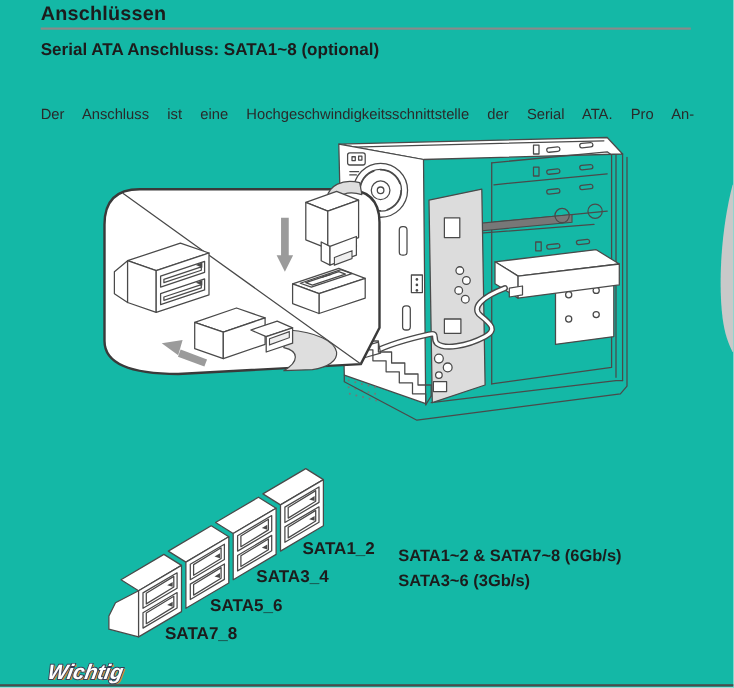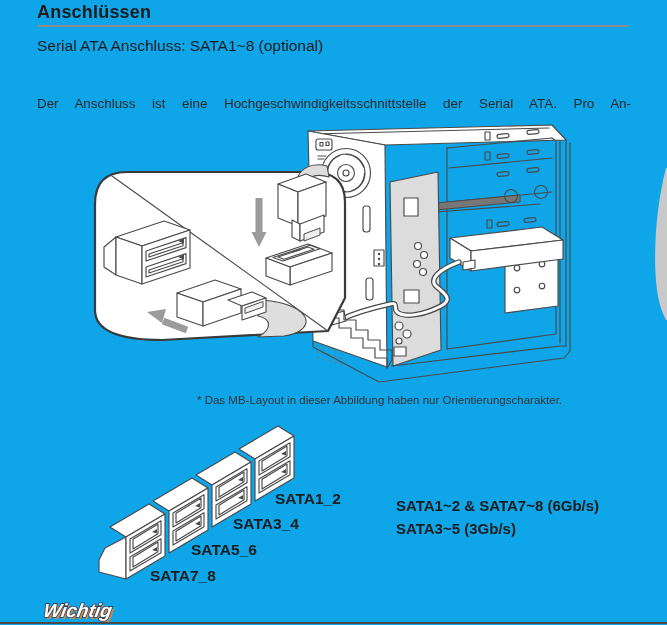--- a/index.html
+++ b/index.html
@@ -1,25 +1,25 @@
 <!DOCTYPE html>
 <html><head>
 <meta charset="utf-8">
 <style>
   html,body{margin:0;padding:0;background:#fff;}
-  #page{position:relative;width:667px;height:625px;background:#0ea5e9;overflow:hidden;
+  #page{position:relative;width:667px;height:625px;background:#14b8a6;overflow:hidden;
         font-family:"Liberation Sans","DejaVu Sans",sans-serif;color:#222;}
   .abs{position:absolute;}
   #title{left:37px;top:2px;font-size:18px;font-weight:bold;color:#1c1c1c;letter-spacing:0.2px;}
   #title-rule{left:37px;top:25px;width:591px;height:2px;background:#8a8a8a;}
-  #heading{left:37px;top:37px;font-size:15.5px;font-weight:normal;color:#1c1c1c;}
+  #heading{left:37px;top:37px;font-size:15.5px;font-weight:bold;color:#1c1c1c;}
   #body-text{left:37px;top:60px;width:594px;font-size:13.4px;line-height:18.5px;color:#2a2a2a;margin-top:35px;}
   #body-text .l1{text-align:justify;text-align-last:justify;}
   #figure-note{left:197px;top:394px;font-size:11.5px;color:#333;}
-  #speed-info{left:362px;top:494px;font-size:15px;font-weight:bold;color:#1c1c1c;line-height:23px;margin-left:34px;}
+  #speed-info{left:362px;top:494px;font-size:15px;font-weight:bold;color:#1c1c1c;line-height:23px;}
   #bottom-rule{left:0;top:622px;width:667px;height:2px;background:#4b4b4b;}
   svg{display:block;}
   svg text.port-label{font-family:"Liberation Sans","DejaVu Sans",sans-serif;font-size:15.5px;font-weight:bold;fill:#1c1c1c;}
   svg text.wichtig{font-family:"Liberation Sans","DejaVu Sans",sans-serif;font-size:19px;font-weight:bold;font-style:italic;}
   .ln{stroke:#4a4a4a;stroke-width:1.15;fill:none;stroke-linejoin:round;stroke-linecap:round;}
   .lnf{stroke:#4a4a4a;stroke-width:1.15;fill:#ffffff;stroke-linejoin:round;}
   .gray{stroke:#4a4a4a;stroke-width:1.15;fill:#dcdcdc;stroke-linejoin:round;}
   .cable{stroke:#4a4a4a;stroke-width:1.1;fill:#dedede;stroke-linejoin:round;}
   .lip{stroke:#4a4a4a;stroke-width:1;fill:#efefef;}
   .arrow{fill:#9b9b9b;}
@@ -211,21 +211,20 @@
         <path class="lnf" d="M266,148 L308,134 L332,143 L290,157 Z"></path>
         <path class="ln" d="M273,147.5 L310,135.2 L320,138.8 L283,151 Z"></path>
         <path class="ln" d="M278,147 L308,137 L314,139.2 L284,149.2 Z"></path>
         <path class="ln" d="M293,142 L301,139.4"></path>
         <path class="lnf" d="M290,157 L332,143 L332,161 L290,175 Z"></path>
         <path class="lnf" d="M266,148 L290,157 L290,175 L266,166 Z"></path>
       </g>
     </g>
   </svg>
 
-  <div class="abs" id="figure-note">* Das MB-Layout in dieser Abbildung haben nur Orientierungscharakter.</div>
 
   <svg class="abs" style="left:0;top:423px;" width="667" height="172" viewBox="0 0 667 172">
     <defs>
       <g id="sata-block-shape">
         <path class="lnf" d="M0,-42 L39,-65 L23,-75 L-16,-52 Z"></path>
         <path class="lnf" d="M0,0 L39,-23 L39,-65 L0,-42 Z"></path>
         <path class="lnf" d="M4,-26 L35,-44.3 L35,-58.3 L4,-40 Z"></path>
         <path class="ln" d="M7,-30 L32,-45.3 L32,-55 L7,-39.7 Z"></path>
         <path class="hook" d="M26,-47 L31,-50 L31,-45.5 Z"></path>
         <path class="lnf" d="M4,-8 L35,-26.3 L35,-40.3 L4,-22 Z"></path>
@@ -241,21 +240,21 @@
       <use href="#sata-block-shape" x="255" y="78"></use>
     </g>
     <text class="port-label" x="275" y="81">SATA1_2</text>
     <text class="port-label" x="233" y="106">SATA3_4</text>
     <text class="port-label" x="191" y="132">SATA5_6</text>
     <text class="port-label" x="150" y="158">SATA7_8</text>
   </svg>
 
   <div class="abs" id="speed-info">
     <div>SATA1~2 &amp; SATA7~8 (6Gb/s)</div>
-    <div>SATA3~5 (3Gb/s)</div>
+    <div>SATA3~6 (3Gb/s)</div>
   </div>
 
   <svg class="abs" style="left:34px;top:597px;" width="150" height="28" viewBox="0 0 150 28">
     <g transform="skewX(-10)">
       <text class="wichtig" x="12" y="20" fill="#cf8a3e" transform="translate(2.2,1.6)">Wichtig</text>
       <text class="wichtig" x="12" y="20" fill="#ffffff" stroke="#383f55" stroke-width="1.7" paint-order="stroke">Wichtig</text>
     </g>
   </svg>
 
   <div class="abs" id="bottom-rule"></div>

